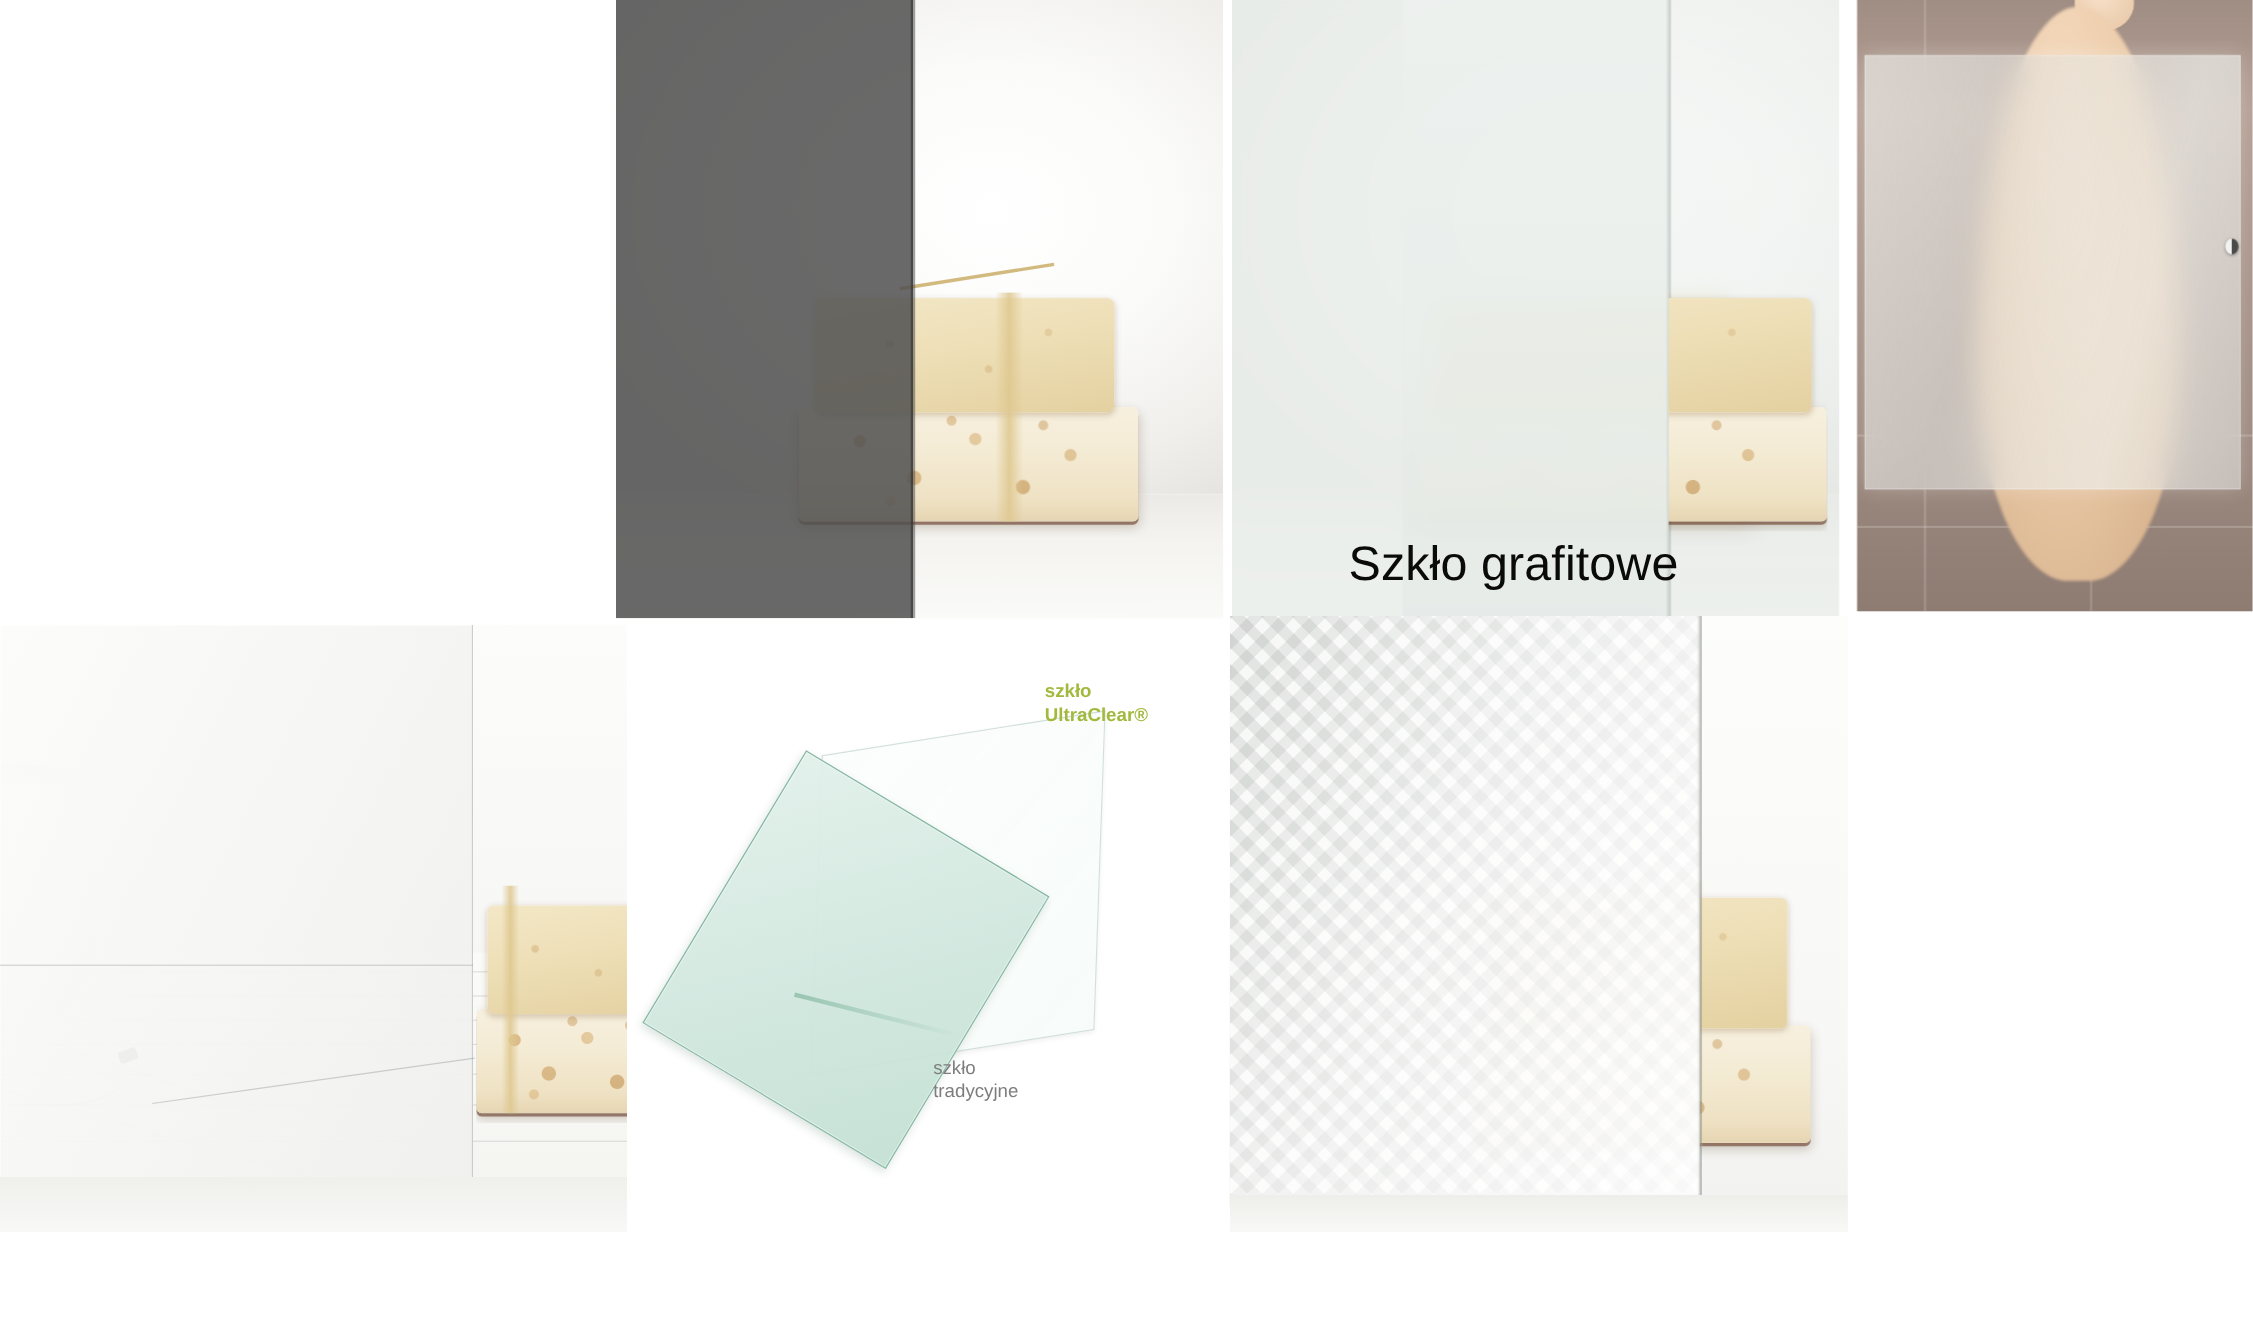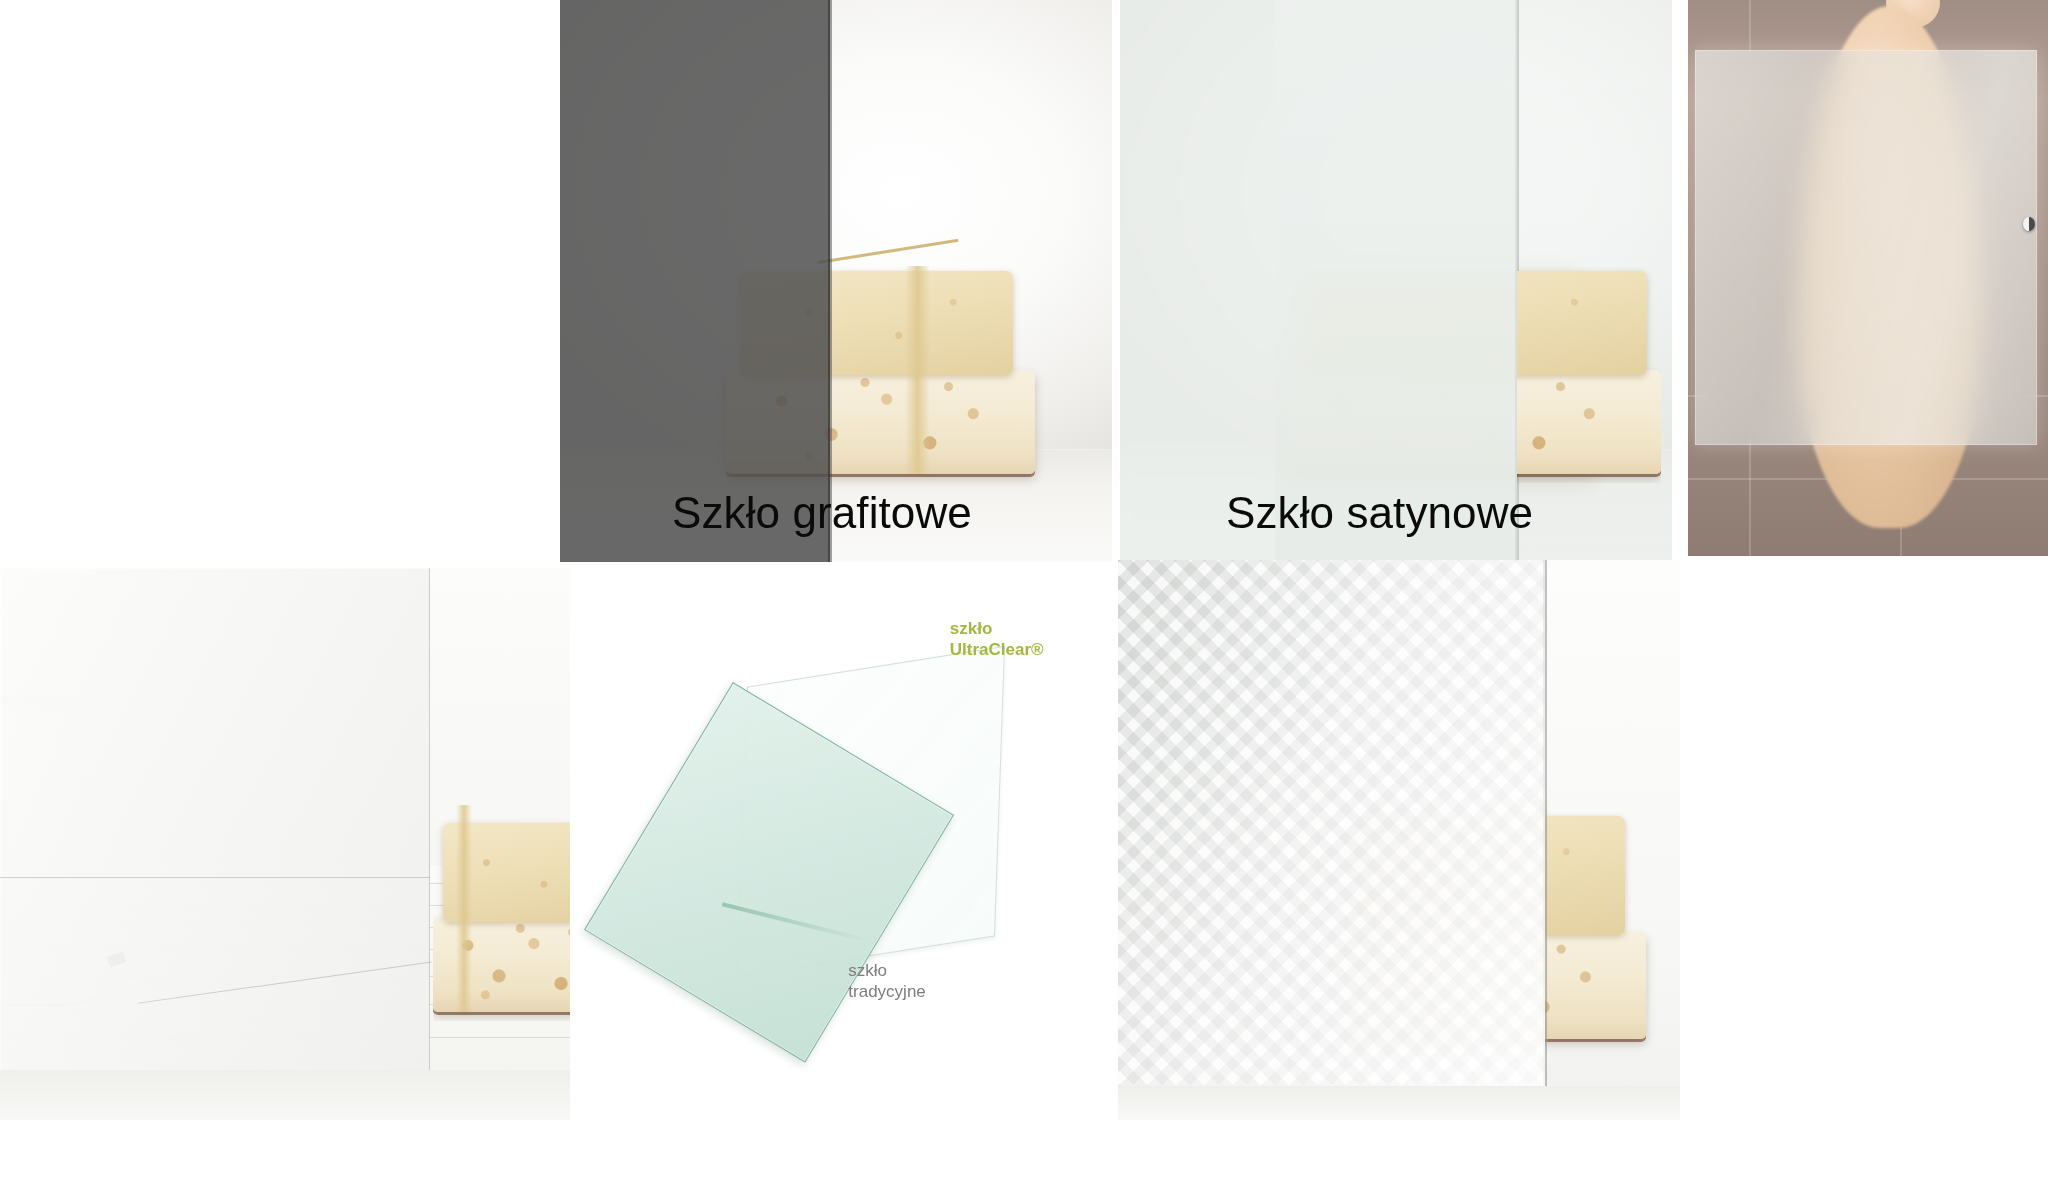--- a/index.html
+++ b/index.html
@@ -134,21 +134,20 @@
       <div class="soapWrap" style="left:30%;top:44%;width:56%;height:42%;">
         <div class="soapB" style="left:0;top:52%;width:100%;height:44%;"></div>
         <div class="soapT" style="left:5%;top:10%;width:88%;height:44%;"></div>
         <div class="twine" style="left:30%;top:6%;width:46%;transform:rotate(-9deg);"></div>
         <div class="twineV" style="left:58%;top:8%;height:88%;"></div>
       </div>
 
       <div class="glass graph" style="width:49%;"></div>
       <div class="glassEdge" style="left:49%;"></div>
     </div>
-    <div class="caption" style="left:112px;top:491px;">Szkło grafitowe</div>
   </div>
 
   <div class="panel" style="left:1120px;top:0px;width:552px;height:562px;">
     <div class="scene">
       <div class="bg"></div>
       <div class="shelf" style="height:20%"></div>
 
       <div class="satinBlur">
         <div class="soapWrap" style="left:30%;top:44%;width:56%;height:42%;">
           <div class="soapB" style="left:0;top:52%;width:100%;height:44%;"></div>
@@ -158,21 +157,21 @@
 
       <div class="glass satin" style="width:72%;"></div>
       <div class="satinVeil" style="right:0;left:auto;width:72%;"></div>
       <div class="glassEdge" style="left:72%;background:rgba(150,160,156,.45);"></div>
 
       <div class="soapWrap" style="left:72%;top:44%;width:26%;height:42%;overflow:hidden;">
         <div class="soapB" style="left:-150%;top:52%;width:250%;height:44%;"></div>
         <div class="soapT" style="left:-140%;top:10%;width:230%;height:44%;"></div>
       </div>
     </div>
-    <div class="caption" style="left:106px;top:491px;">Szkło satynowe</div>
+    <div class="caption" style="left:106px;top:491px;">Szkło grafitowe</div>
   </div>
 
   <div class="panel" style="left:1688px;top:0px;width:360px;height:556px;">
     <div class="scene">
       <div class="intiBg"></div>
 
       <div class="tileLine" style="left:17%;top:0;width:2px;height:100%;"></div>
       <div class="tileLine" style="left:59%;top:0;width:2px;height:100%;"></div>
       <div class="tileLine" style="left:0;top:71%;width:100%;height:2px;"></div>
       <div class="tileLine" style="left:0;top:86%;width:100%;height:2px;"></div>

